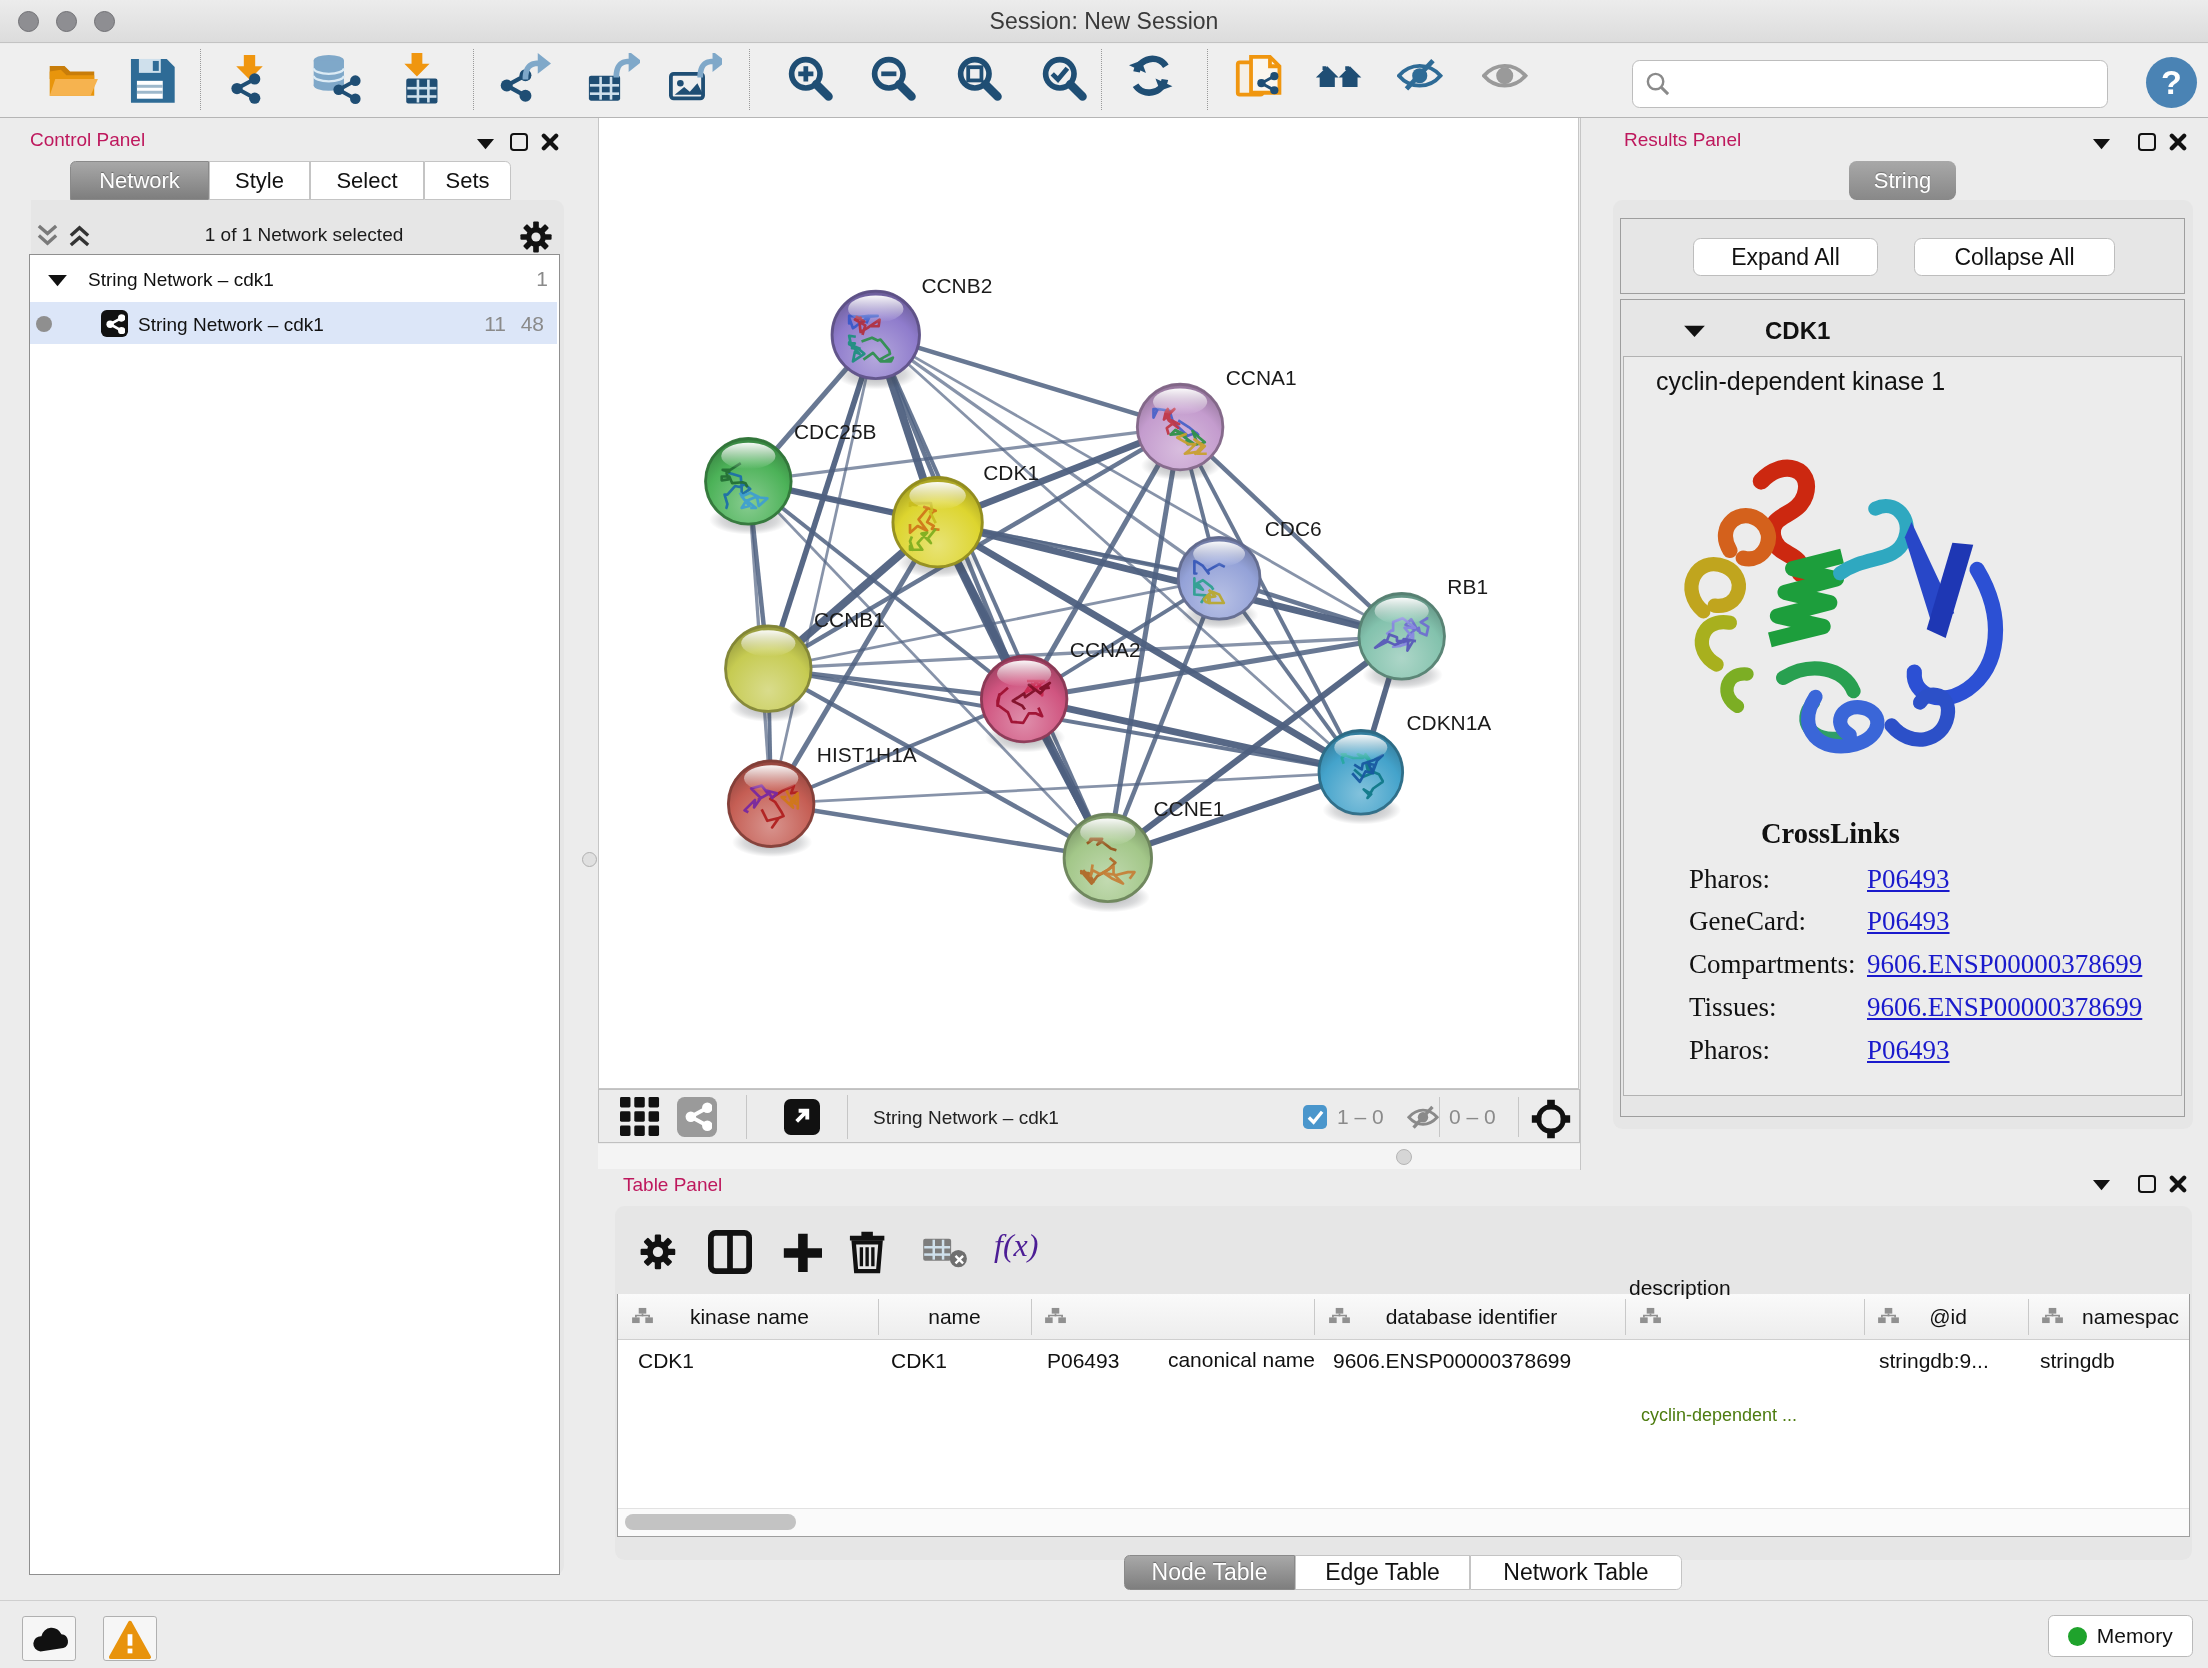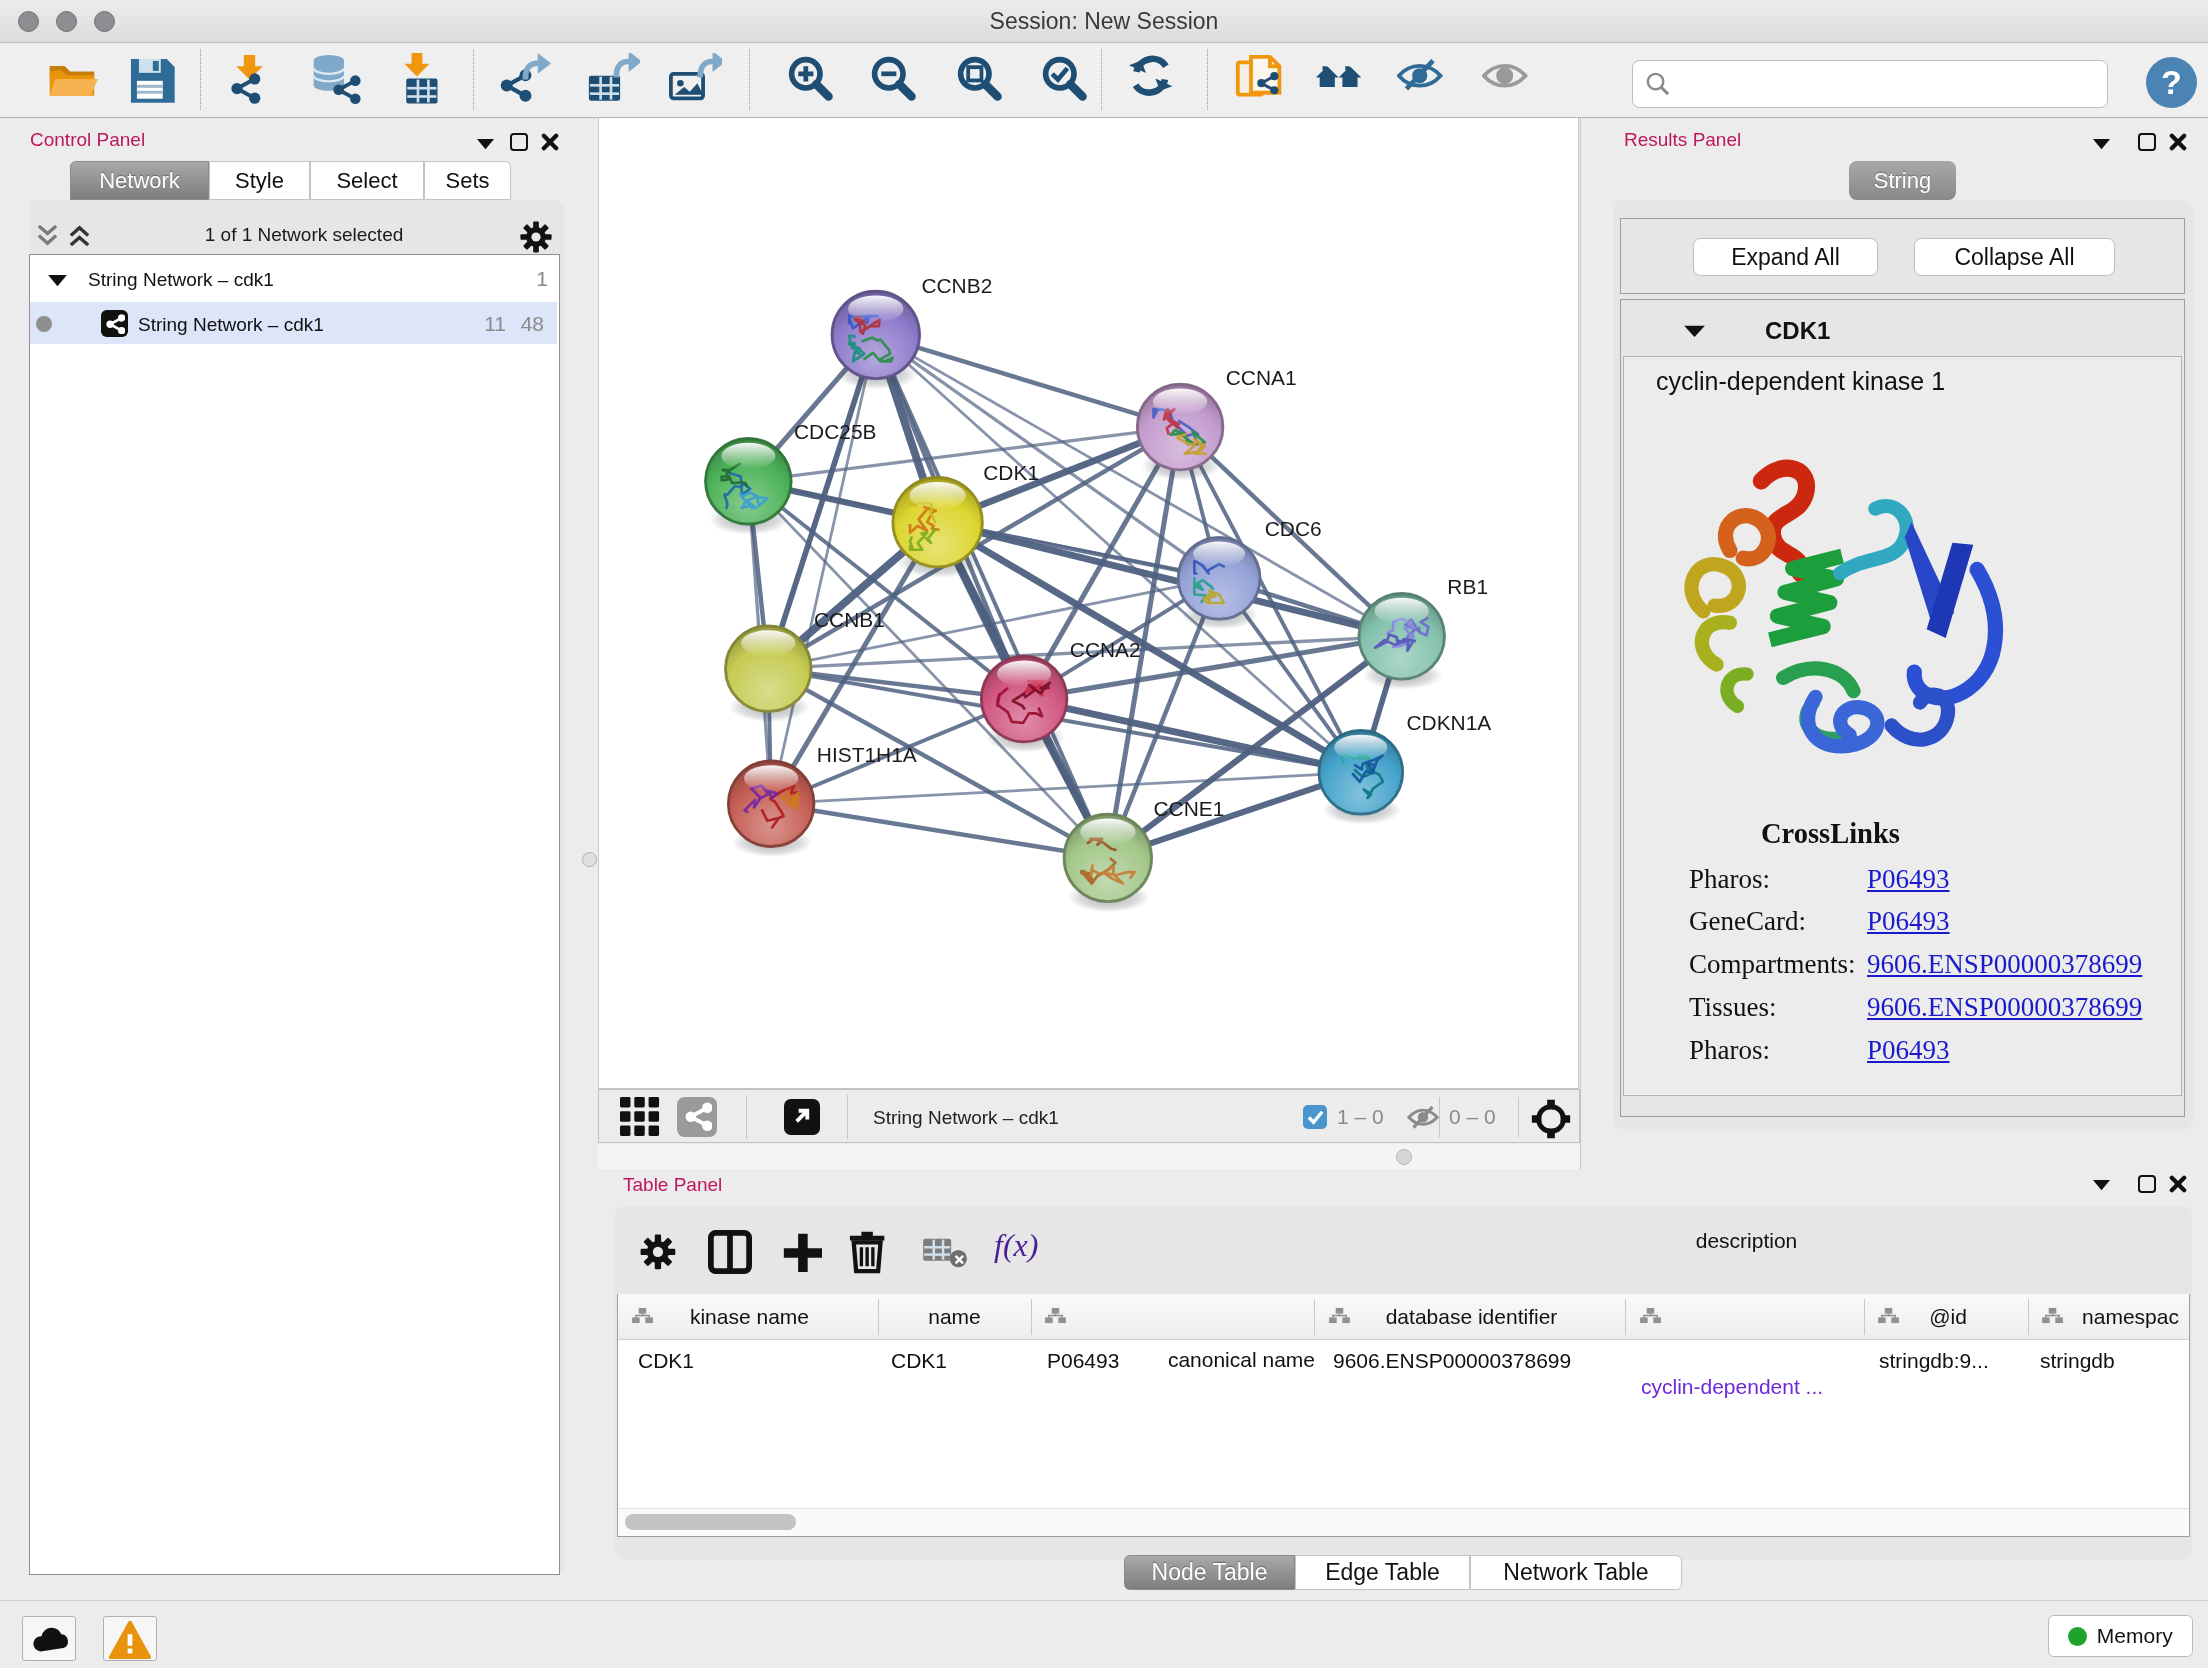--- a/index.html
+++ b/index.html
@@ -641,21 +641,21 @@
     </svg></div>
 <div class="abs" style="left:1314px;top:1299px;width:0;height:36px;border-left:1px solid #c9c9c9;"></div>
 <div class="abs" style="left:1318px;top:1305px;width:307px;text-align:center;font-size:21px;color:#111;white-space:nowrap;overflow:hidden;">database identifier</div>
 <div class="abs" style="left:1328px;top:1307px;"><svg width="23" height="17" viewBox="0 0 24 18" style="">
       <rect x="8" y="1" width="8" height="6" fill="#909090"></rect>
       <rect x="1" y="11" width="8" height="6" fill="#909090"></rect>
       <rect x="15" y="11" width="8" height="6" fill="#909090"></rect>
       <path d="M12 7 v3 M5 11 v-2 h14 v2" stroke="#909090" stroke-width="1.8" fill="none"></path>
     </svg></div>
 <div class="abs" style="left:1625px;top:1299px;width:0;height:36px;border-left:1px solid #c9c9c9;"></div>
-<div class="abs" style="left:1629px;top:1229px;width:235px;text-align:center;font-size:21px;color:#111;white-space:nowrap;overflow:hidden;">description</div>
+<div class="abs" style="left:1629px;top:1276px;width:235px;font-size:21px;color:#111;white-space:nowrap;overflow:hidden;">description</div>
 <div class="abs" style="left:1639px;top:1307px;"><svg width="23" height="17" viewBox="0 0 24 18" style="">
       <rect x="8" y="1" width="8" height="6" fill="#909090"></rect>
       <rect x="1" y="11" width="8" height="6" fill="#909090"></rect>
       <rect x="15" y="11" width="8" height="6" fill="#909090"></rect>
       <path d="M12 7 v3 M5 11 v-2 h14 v2" stroke="#909090" stroke-width="1.8" fill="none"></path>
     </svg></div>
 <div class="abs" style="left:1864px;top:1299px;width:0;height:36px;border-left:1px solid #c9c9c9;"></div>
 <div class="abs" style="left:1868px;top:1305px;width:160px;text-align:center;font-size:21px;color:#111;white-space:nowrap;overflow:hidden;">@id</div>
 <div class="abs" style="left:1877px;top:1307px;"><svg width="23" height="17" viewBox="0 0 24 18" style="">
       <rect x="8" y="1" width="8" height="6" fill="#909090"></rect>
@@ -668,21 +668,21 @@
 <div class="abs" style="left:2041px;top:1307px;"><svg width="23" height="17" viewBox="0 0 24 18" style="">
       <rect x="8" y="1" width="8" height="6" fill="#909090"></rect>
       <rect x="1" y="11" width="8" height="6" fill="#909090"></rect>
       <rect x="15" y="11" width="8" height="6" fill="#909090"></rect>
       <path d="M12 7 v3 M5 11 v-2 h14 v2" stroke="#909090" stroke-width="1.8" fill="none"></path>
     </svg></div>
 <div class="abs" style="left:638px;top:1349px;font-size:21px;color:#111;">CDK1</div>
 <div class="abs" style="left:891px;top:1349px;font-size:21px;color:#111;">CDK1</div>
 <div class="abs" style="left:1047px;top:1349px;font-size:21px;color:#111;">P06493</div>
 <div class="abs" style="left:1333px;top:1349px;font-size:21px;color:#111;">9606.ENSP00000378699</div>
-<div class="abs" style="left:1641px;top:1375px;font-size:21px;color:#6d28d9;">cyclin-dependent ...</div>
+<div class="abs" style="left:1641px;top:1405px;font-size:18px;color:#4d7c0f;">cyclin-dependent ...</div>
 <div class="abs" style="left:1879px;top:1349px;font-size:21px;color:#111;">stringdb:9...</div>
 <div class="abs" style="left:2040px;top:1349px;font-size:21px;color:#111;">stringdb</div>
 <div class="abs" style="left:618px;top:1508px;width:1571px;height:27.6px;background:#fafafa;border-top:1px solid #e2e2e2;"></div>
 <div class="abs" style="left:625px;top:1514px;width:171px;height:16px;background:#c3c3c3;border-radius:9.5px;"></div>
 <div class="tab tabsel" style="left:1124px;top:1555px;width:171px;height:35px;border-radius:5.7px 0 0 5.7px;font-size:23px;">Node Table</div>
 <div class="tab" style="left:1295px;top:1555px;width:175px;height:35px;font-size:23px;">Edge Table</div>
 <div class="tab" style="left:1470px;top:1555px;width:212px;height:35px;border-radius:0 5.7px 5.7px 0;font-size:23px;">Network Table</div>
 <div class="abs" style="left:0;top:1600px;width:2208px;height:68px;background:#ececec;border-top:1px solid #cfcfcf;"></div>
 <div class="abs" style="left:22px;top:1616px;width:54px;height:45px;background:#f6f6f6;border:1.4px solid #b0b0b0;border-radius:2.9px;"></div>
 <div class="abs" style="left:27px;top:1619px;"><svg width="46" height="40" viewBox="0 0 48 42" style="">

